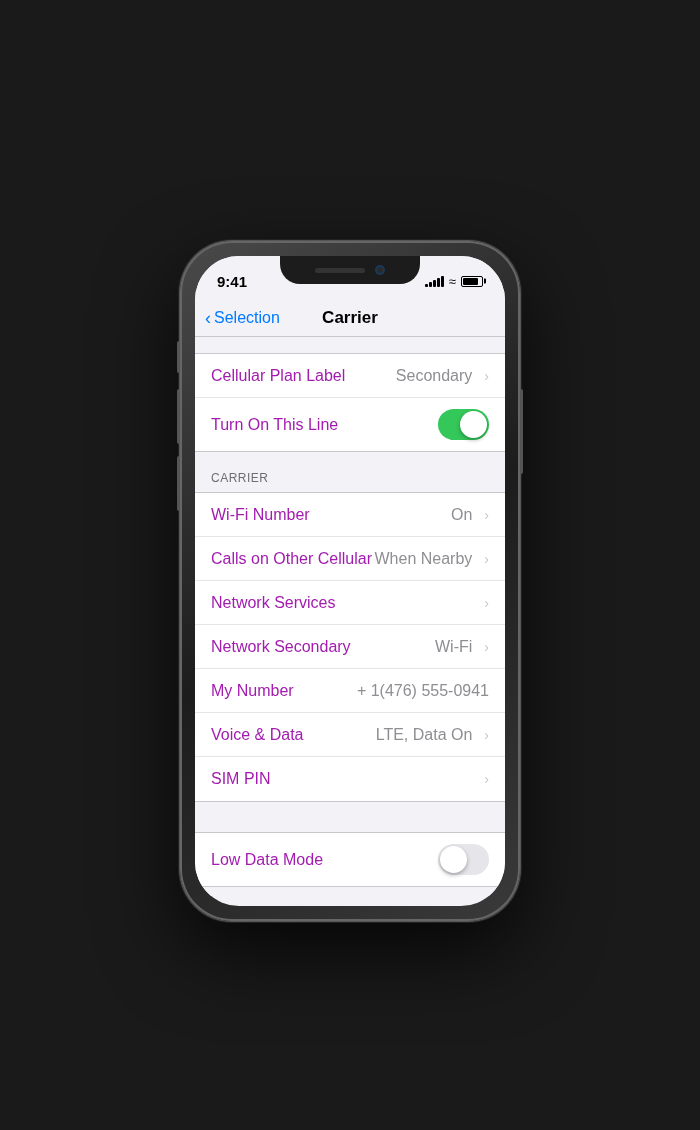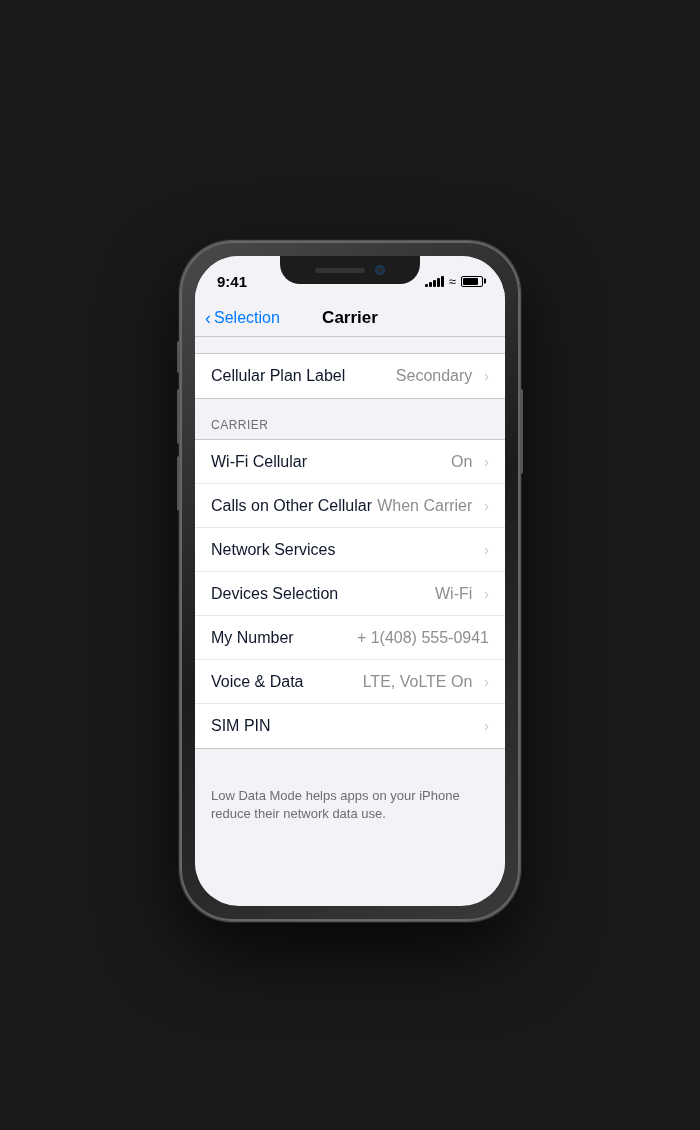--- a/index.html
+++ b/index.html
@@ -230,21 +230,21 @@
       padding: 11px 16px;
       background: #fff;
       border-bottom: 1px solid #e5e5ea;
       min-height: 44px;
     }
     .list-item:last-child {
       border-bottom: none;
     }
     .list-item-label {
       font-size: 16px;
-      color: #0f172a;
+      color: #a21caf;
     }
     .list-item-right {
       display: flex;
       align-items: center;
       gap: 12px;
       color: #8e8e93;
       font-size: 16px;
     }
     .chevron-right {
       color: #c7c7cc;
@@ -348,84 +348,98 @@
       <div class="list-container">
 
         <div class="list-item">
           <span class="list-item-label">Cellular Plan Label</span>
           <div class="list-item-right">
             <span>Secondary</span>
             <span class="chevron-right">›</span>
           </div>
         </div>
 
+        <div class="list-item">
+          <span class="list-item-label">Turn On This Line</span>
+          <div class="toggle on">
+            <div class="toggle-knob"></div>
+          </div>
+        </div>
 
       </div>
 
       <div class="section-header">
         <span class="section-header-text">CARRIER</span>
       </div>
 
       <div class="list-container">
 
         <div class="list-item">
-          <span class="list-item-label">Wi-Fi Cellular</span>
+          <span class="list-item-label">Wi-Fi Number</span>
           <div class="list-item-right">
             <span>On</span>
             <span class="chevron-right">›</span>
           </div>
         </div>
 
         <div class="list-item">
           <span class="list-item-label">Calls on Other Cellular</span>
           <div class="list-item-right">
-            <span>When Carrier</span>
+            <span>When Nearby</span>
             <span class="chevron-right">›</span>
           </div>
         </div>
 
         <div class="list-item">
           <span class="list-item-label">Network Services</span>
           <div class="list-item-right">
             <span class="chevron-right">›</span>
           </div>
         </div>
 
         <div class="list-item">
-          <span class="list-item-label">Devices Selection</span>
+          <span class="list-item-label">Network Secondary</span>
           <div class="list-item-right">
             <span>Wi-Fi</span>
             <span class="chevron-right">›</span>
           </div>
         </div>
 
         <div class="list-item">
           <span class="list-item-label">My Number</span>
           <div class="list-item-right">
-            <span>+ 1(408) 555-0941</span>
+            <span>+ 1(476) 555-0941</span>
           </div>
         </div>
 
         <div class="list-item">
           <span class="list-item-label">Voice &amp; Data</span>
           <div class="list-item-right">
-            <span>LTE, VoLTE On</span>
+            <span>LTE, Data On</span>
             <span class="chevron-right">›</span>
           </div>
         </div>
 
         <div class="list-item">
           <span class="list-item-label">SIM PIN</span>
           <div class="list-item-right">
             <span class="chevron-right">›</span>
           </div>
         </div>
 
       </div>
 
       <div class="spacer"></div>
 
+      <div class="list-container">
+        <div class="list-item">
+          <span class="list-item-label">Low Data Mode</span>
+          <div class="toggle off">
+            <div class="toggle-knob"></div>
+          </div>
+        </div>
+      </div>
 
       <div class="description-text">Low Data Mode helps apps on your iPhone reduce their network data use.</div>
 
     </div>
   </div>
 </div>
 
 </body></html>

